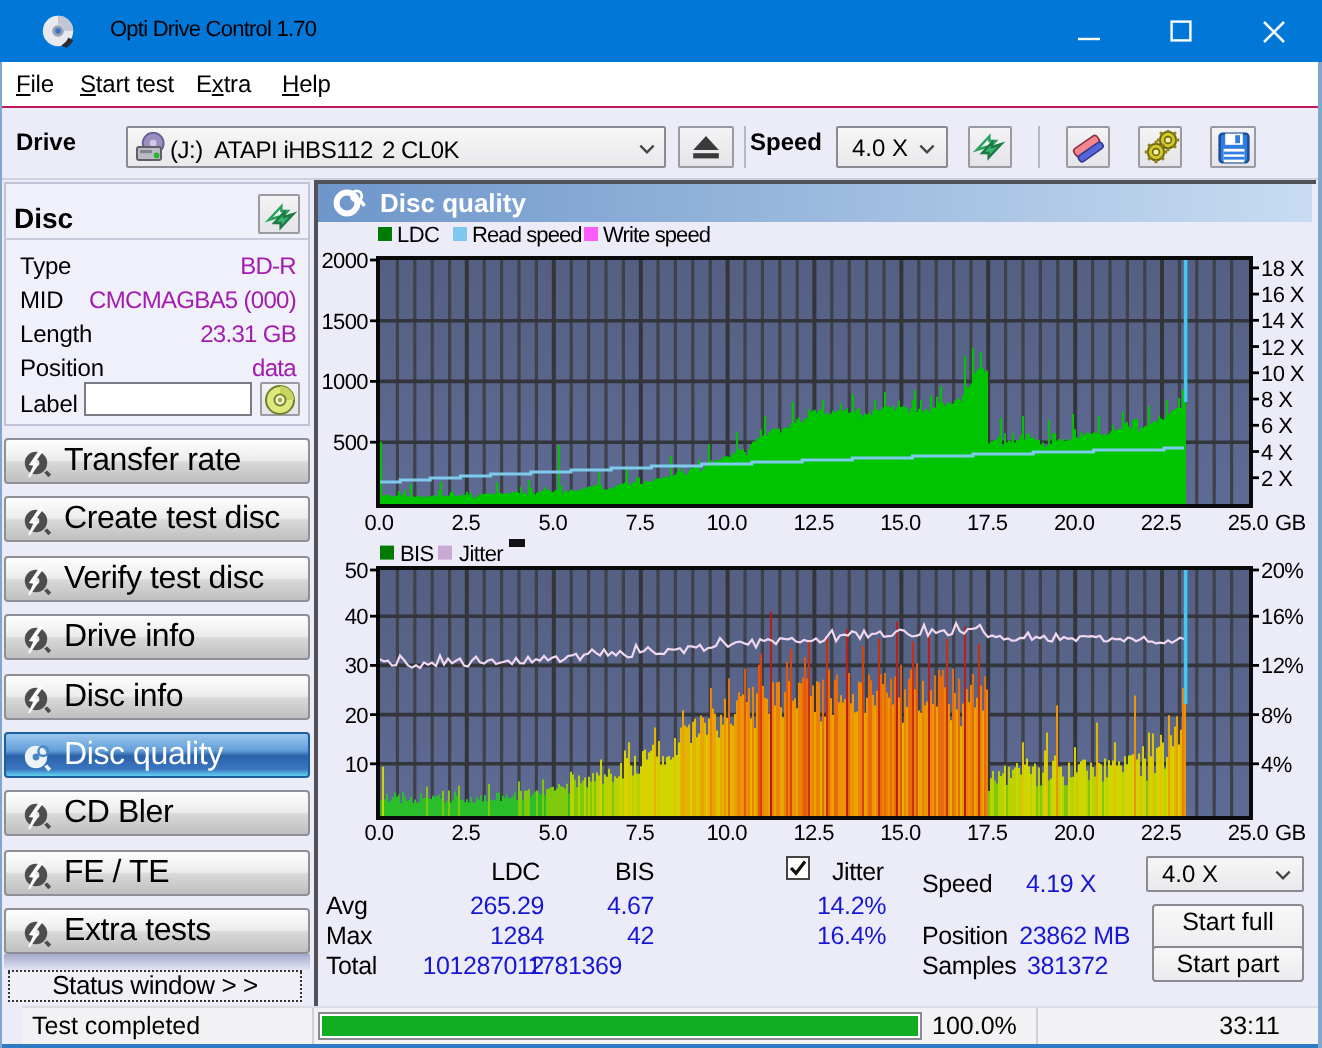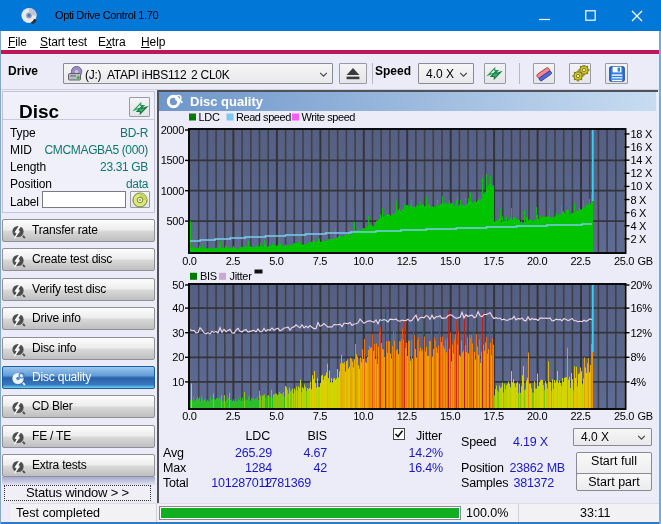--- a/index.html
+++ b/index.html
@@ -2,36 +2,36 @@
 <html><head><meta charset="utf-8"><style>
 *{margin:0;padding:0;box-sizing:border-box}
 html,body{width:661px;height:524px;overflow:hidden}
 body{font-family:"Liberation Sans",sans-serif;font-size:12px;color:#000;background:#ececf9;position:relative}
 .abs{position:absolute}
 
 #title{left:0;top:0;width:661px;height:31px;background:#0177d7;color:#000000}
 #title .txt{position:absolute;left:55px;top:9px;font-size:11px;letter-spacing:-.38px}
 .winbtn{position:absolute;top:0;width:46px;height:31px}
 
-#menu{left:0;top:31px;width:661px;height:23px;background:#fff;border-bottom:4px solid #be185d}
+#menu{left:0;top:31px;width:661px;height:23px;background:#fff;border-bottom:1px solid #be185d}
 .mi{position:absolute;top:4px;font-size:12px;letter-spacing:-.1px}
 
 #tbar{left:0;top:54px;width:661px;height:36px;background:#ececf9;border-bottom:1px solid #cfcfdd}
 .bold{font-weight:bold}
 .combo{position:absolute;background:linear-gradient(#f6f6f6,#e9e9ec);border:1px solid #8a8a92;border-radius:1px}
 .chev{position:absolute;width:9px;height:5px}
 .tbtn{position:absolute;background:linear-gradient(#f4f4f6,#e4e4e9);border:1px solid #9a9aa2;border-radius:1px}
 .vsep{position:absolute;width:1px;background:#b7b7c6}
 
 #lpanel{left:0;top:90px;width:157px;height:413px;background:#ececf9}
 .lrow{position:absolute;font-size:12px;letter-spacing:-.1px}
-.lval{position:absolute;font-size:12px;letter-spacing:-.35px;color:#0f766e;text-align:right;right:6px}
+.lval{position:absolute;font-size:12px;letter-spacing:-.35px;color:#a21caf;text-align:right;right:6px}
 .sbtn{position:absolute;left:2px;width:153px;height:23px;border:1px solid #8f8f97;border-radius:2px;
   background:linear-gradient(#fdfdfd,#ececec 48%,#d9d9d9 52%,#bfbfbf);
-  font-size:12px;letter-spacing:-.2px;line-height:21px;padding-left:29px}
+  font-size:16px;letter-spacing:-.2px;line-height:21px;padding-left:29px}
 .sbtn.sel{background:linear-gradient(#9cc6ee 0%,#629ed8 40%,#2b61a8 52%,#3a77c0 84%,#5ec9ec 98%);
   border-color:#1b5fa0;color:#fff}
 
 #mpanel{left:157px;top:90px;width:501px;height:413px;background:#ececf9;border-left:2px solid #515159;border-top:2px solid #515159}
 #mhead{position:absolute;left:0;top:0;width:497px;height:19px;background:linear-gradient(90deg,#6e96ca,#c7dcf1);
   color:#fff;font-weight:bold;font-size:13px;line-height:19px}
 
 .ival{position:absolute;color:#1717d3;font-size:12.5px;letter-spacing:-.2px;text-align:right}
 .ilab{position:absolute;font-size:12.5px;letter-spacing:-.2px}
 .pbtn{position:absolute;background:linear-gradient(#f8f8f8,#ebebee);border:1px solid #8a8a92;border-radius:2px;
@@ -160,21 +160,21 @@
           <rect x="8.6" y="1.6" width="2.4" height="4" fill="#2f7de0"></rect>
           <rect x="2.8" y="8.4" width="10.4" height="6.8" fill="#fff"></rect>
           <rect x="2.8" y="9.8" width="10.4" height="1.4" fill="#2f7de0"></rect>
           <rect x="2.8" y="12.4" width="10.4" height="1.4" fill="#2f7de0"></rect>
         </svg></div>
     </div>
 </div>
 
 <div id="lpanel" class="abs">
   <div class="abs" style="left:2px;top:1px;width:153px;height:122px;border:1px solid #c2c2d6;background:#f0f0fa">
-    <span class="abs bold" style="left:16px;top:9px;font-size:19px">Disc</span>
+    <span class="abs bold" style="left:4px;top:9px;font-size:14px">Disc</span>
     <div class="tbtn" style="left:126px;top:5px;width:21px;height:20px">
         <div style="position:absolute;left:2px;top:2px"><svg width="17" height="17" viewBox="0 0 17 17" style="">
             <path d="M2.3 10 L8.7 3.2 l0 2.3 3.2 0 -4.9 5.3 0-2.3z" fill="#eaf7ef" stroke="#2aa05c" stroke-width="1.2"></path>
             <path d="M14.7 7 L8.3 13.8 l0-2.3 -3.2 0 4.9-5.3 0 2.3z" fill="#38b56e" stroke="#1d7a45" stroke-width="1.2"></path>
           </svg></div>
       </div>
     <div class="abs" style="left:0;top:27px;width:151px;height:1px;background:#c9c9dc"></div>
     <span class="lrow" style="left:7px;top:34px">Type</span>
       <span class="lval" style="top:34px">BD-R</span>
     <span class="lrow" style="left:7px;top:51px">MID</span>
@@ -521,21 +521,21 @@
 <div class="pbtn" style="left:576px;top:473px;width:76px;height:18px;line-height:16px">Start part</div>
 
 <div id="sbar" class="abs">
   <span style="position:absolute;left:5px;top:2px;font-size:12.5px">Test completed</span>
   <div style="position:absolute;left:145px;top:0;width:1px;height:19px;background:#d0d0da"></div>
   <div style="position:absolute;left:148px;top:2px;width:302px;height:14px;border:1px solid #8a8a92;background:#fff">
     <div style="position:absolute;left:1px;top:1px;width:298px;height:10px;background:#12ae22"></div>
   </div>
   <span style="position:absolute;left:455px;top:2px;font-size:12.5px">100.0%</span>
   <div style="position:absolute;left:507px;top:0;width:1px;height:19px;background:#d0d0da"></div>
-  <span style="position:absolute;left:569px;top:2px;width:60px;font-size:12.5px">33:11</span>
+  <span style="position:absolute;left:569px;top:2px;width:60px;text-align:right;font-size:12.5px">33:11</span>
   <svg width="10" height="10" viewBox="0 0 10 10" style="position:absolute;left:648px;top:8px">
     <g fill="#9a9aa6">
         <circle cx="8.5" cy="1.5" r="1.1"></circle>
         <circle cx="8.5" cy="5" r="1.1"></circle>
         <circle cx="8.5" cy="8.5" r="1.1"></circle>
     <circle cx="5" cy="5" r="1.1"></circle>
         <circle cx="5" cy="8.5" r="1.1"></circle>
         <circle cx="1.5" cy="8.5" r="1.1"></circle>
       </g>
   </svg>

